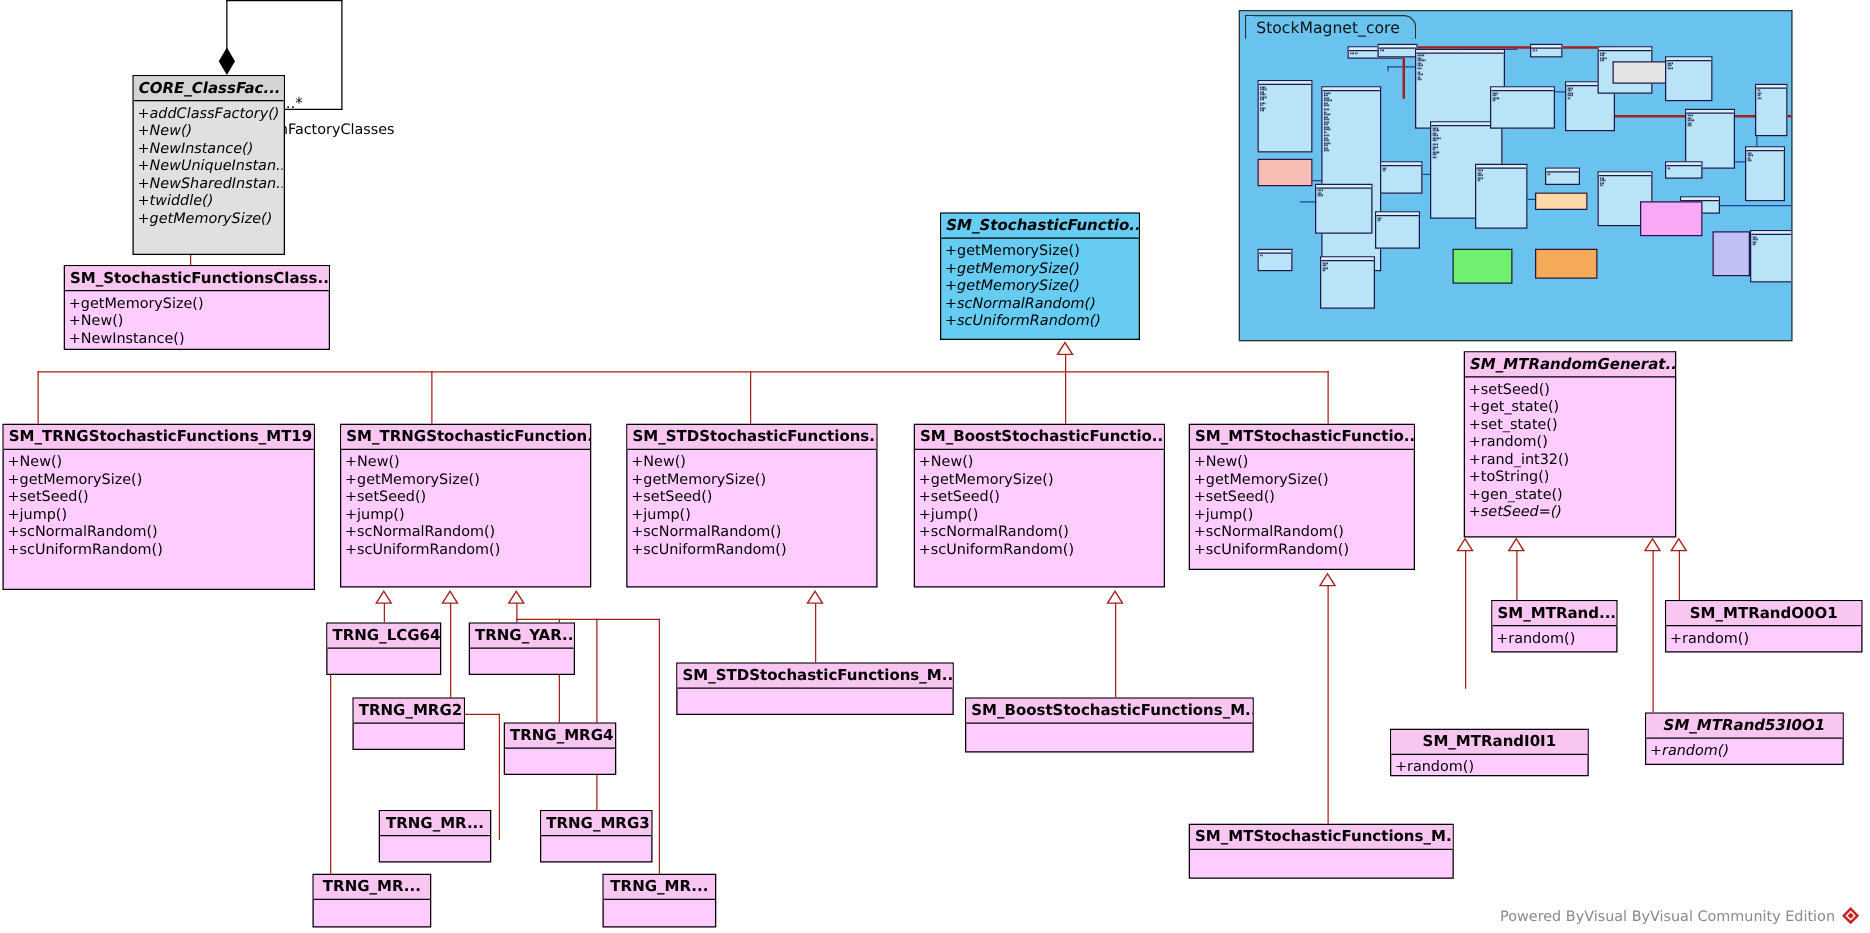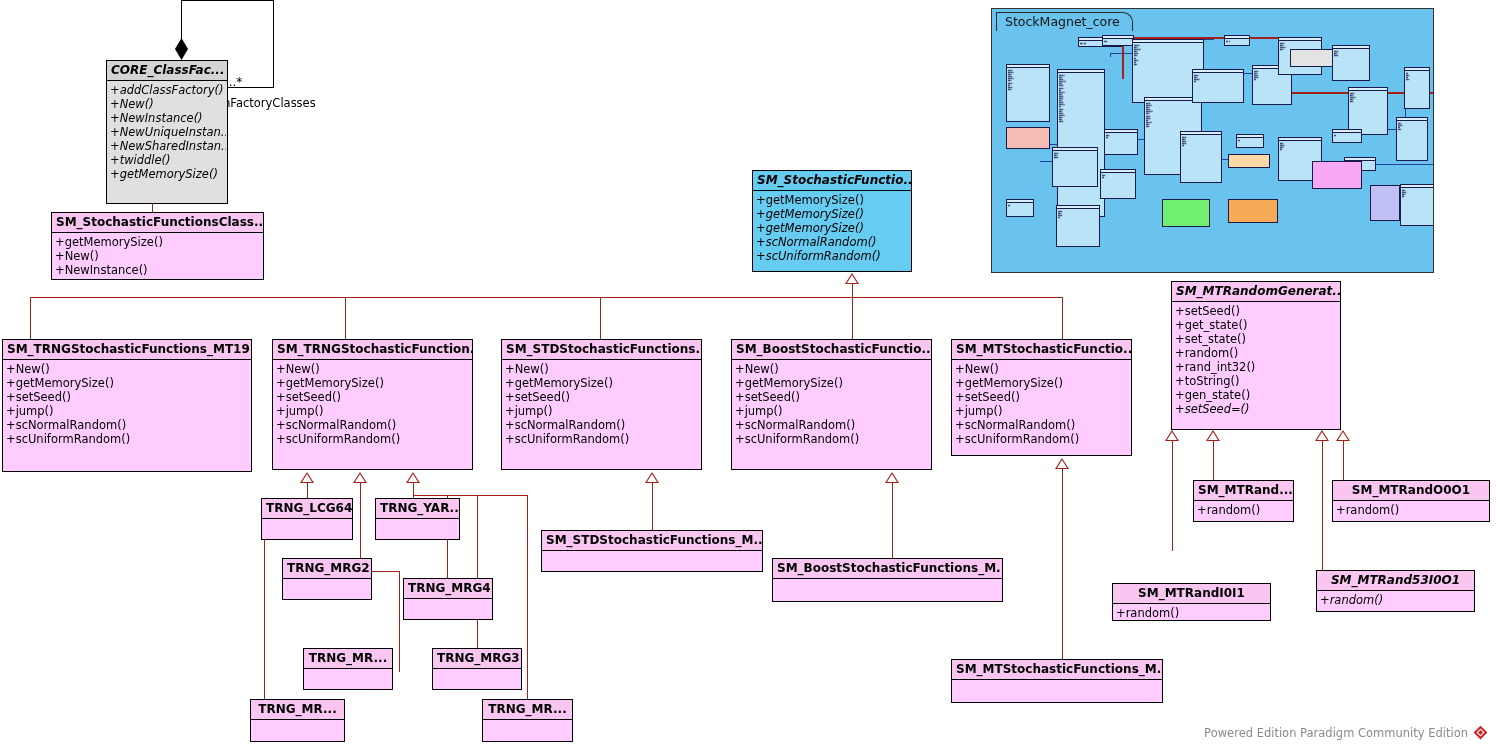--- a/index.html
+++ b/index.html
@@ -517,21 +517,21 @@
     </div>
   </div>
   <div class="uml pink" style="left:1316px; top:570px; width:159px; height:42px;font-style:italic;">
     <div class="hdr">SM_MTRand53I0O1</div>
     <div class="ops">
       <div class="op">+random()</div>
     </div>
   </div>
 
   <div id="footer">
-    <span>Powered Edition Paradigm Community Edition</span>
+    <span>Powered ByVisual ByVisual Community Edition</span>
     <svg id="vp-logo" viewBox="0 0 24 24" aria-hidden="true">
       <polygon points="12,1 23,12 12,23 1,12" fill="#cc1f1f"></polygon>
       <polygon points="12,5.5 18.5,12 12,18.5 5.5,12" fill="#ffffff"></polygon>
       <polygon points="12,8 16,12 12,16 8,12" fill="#cc1f1f"></polygon>
     </svg>
   </div>
 
 </div>
 
 </body></html>

